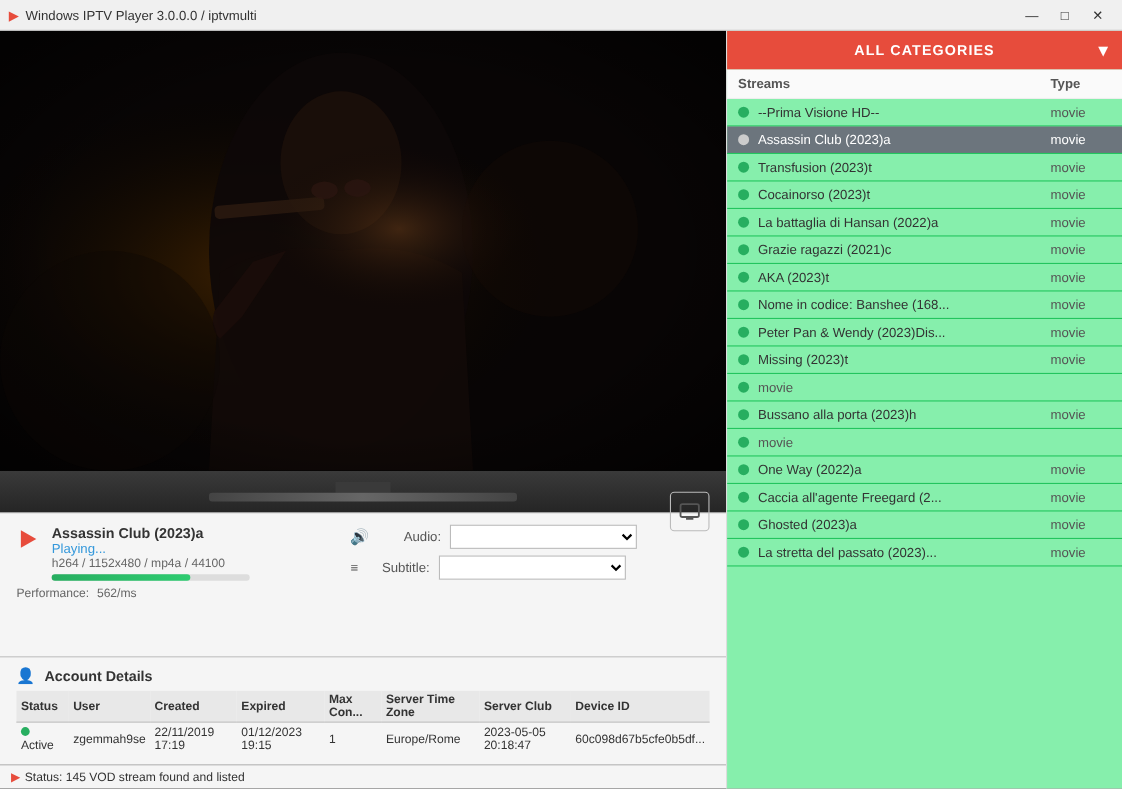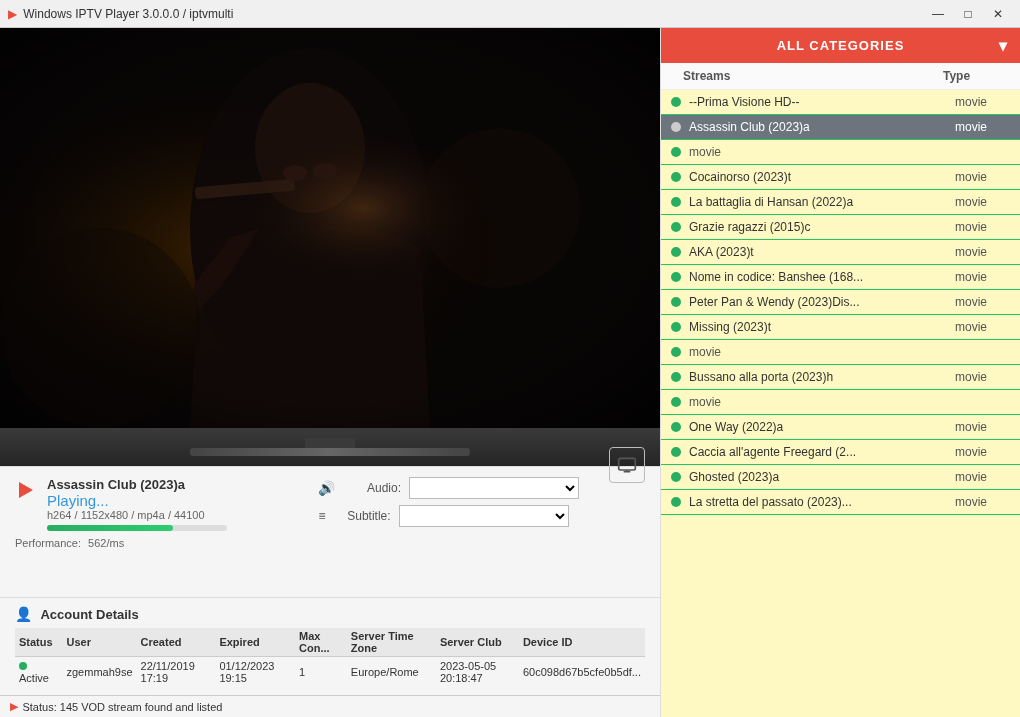--- a/index.html
+++ b/index.html
@@ -147,21 +147,21 @@
     }
 
     .track-title {
       font-size: 13px;
       font-weight: 600;
       color: #333;
     }
 
     .track-status {
       color: #3498db;
-      font-size: 15px;
+      font-size: 12px;
     }
 
     .track-tech {
       color: #666;
       font-size: 11px;
     }
 
     .progress-bar-container {
       height: 6px;
       background: #ddd;
@@ -296,21 +296,21 @@
     .status-arrow {
       color: #e74c3c;
       margin-right: 4px;
     }
 
     
     #right-panel {
       flex: 1;
       display: flex;
       flex-direction: column;
-      background: #fef9c3;
+      background: #86efac;
       border-left: 1px solid #ddd;
     }
 
     
     #category-header {
       background: #e74c3c;
       color: white;
       text-align: center;
       padding: 10px;
       font-size: 13px;
@@ -326,21 +326,21 @@
     .category-chevron {
       position: absolute;
       right: 12px;
       font-size: 16px;
       cursor: pointer;
     }
 
     
     #streams-header {
       display: flex;
-      padding: 6px 22px;
+      padding: 6px 10px;
       border-bottom: 1px solid #eee;
       background: #fafafa;
       flex-shrink: 0;
       gap: 16px;
     }
 
     .streams-col-label {
       font-size: 12px;
       color: #555;
       font-weight: 600;
@@ -608,35 +608,36 @@
           <span class="stream-name">--Prima Visione HD--</span>
           <span class="stream-type">movie</span>
         </div>
         <div class="stream-item active">
           <div class="stream-dot" style="background: rgb(204, 204, 204);"></div>
           <span class="stream-name">Assassin Club (2023)a</span>
           <span class="stream-type">movie</span>
         </div>
         <div class="stream-item">
           <div class="stream-dot"></div>
+          <span class="stream-name">Transfusion (2023)t</span>
           <span class="stream-type">movie</span>
         </div>
         <div class="stream-item">
           <div class="stream-dot"></div>
           <span class="stream-name">Cocainorso (2023)t</span>
           <span class="stream-type">movie</span>
         </div>
         <div class="stream-item">
           <div class="stream-dot"></div>
           <span class="stream-name">La battaglia di Hansan (2022)a</span>
           <span class="stream-type">movie</span>
         </div>
         <div class="stream-item">
           <div class="stream-dot"></div>
-          <span class="stream-name">Grazie ragazzi (2015)c</span>
+          <span class="stream-name">Grazie ragazzi (2021)c</span>
           <span class="stream-type">movie</span>
         </div>
         <div class="stream-item">
           <div class="stream-dot"></div>
           <span class="stream-name">AKA (2023)t</span>
           <span class="stream-type">movie</span>
         </div>
         <div class="stream-item">
           <div class="stream-dot"></div>
           <span class="stream-name">Nome in codice: Banshee (168...</span>

